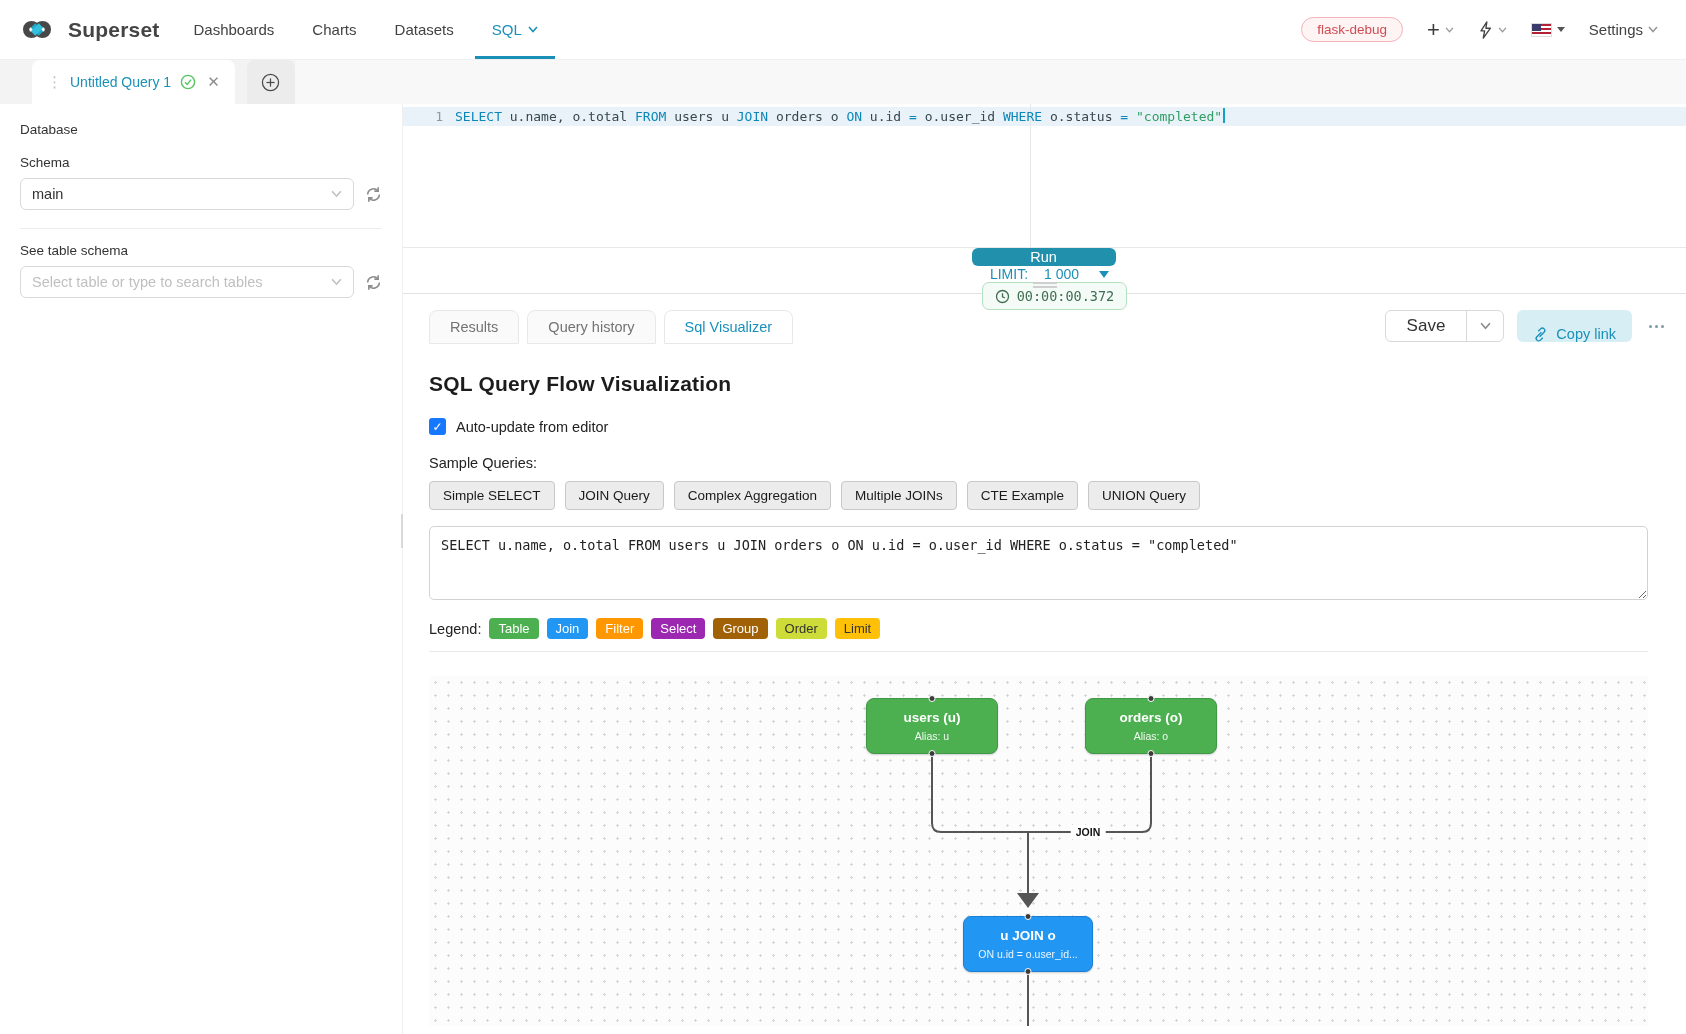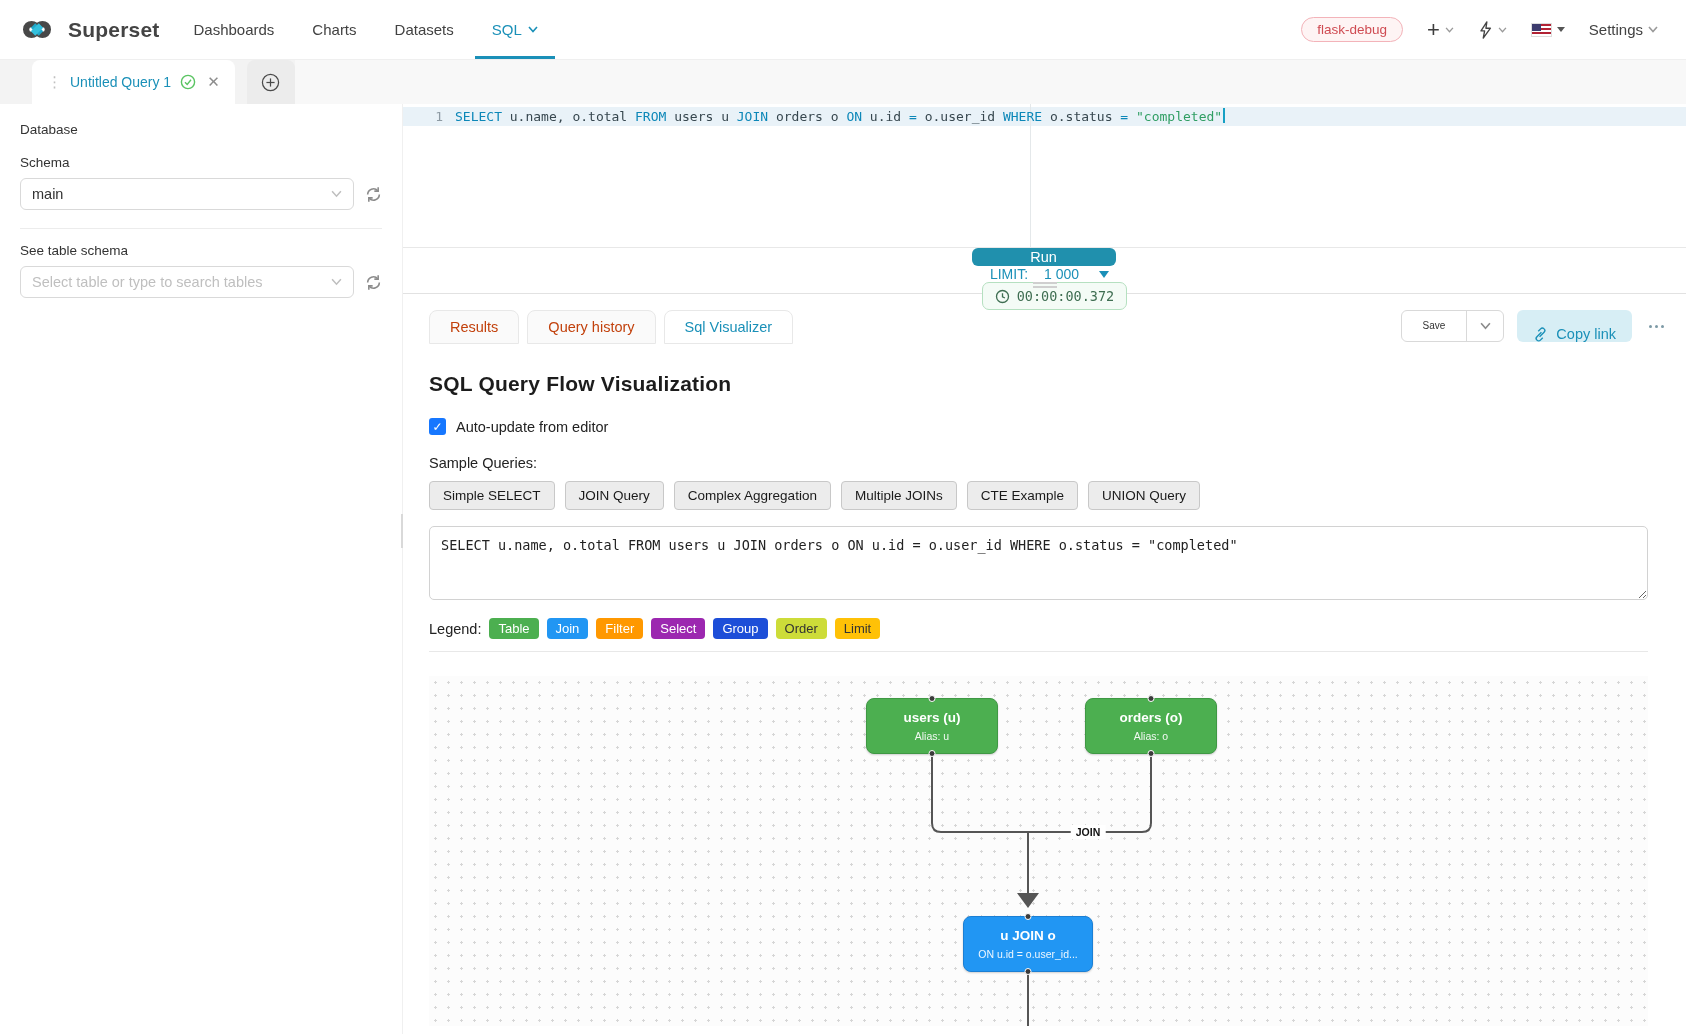--- a/index.html
+++ b/index.html
@@ -84,36 +84,36 @@
              font-size:14.5px; font-family:inherit; cursor:pointer; }
   .limit-group { display:flex; align-items:center; gap:16px; margin-left:12px; color:#1a90b8;
                  font-size:14px; cursor:pointer; }
   .limit-caret { width:0; height:0; border-left:5px solid transparent; border-right:5px solid transparent;
                  border-top:7px solid #1a90b8; margin-left:4px; }
   .timer { display:flex; align-items:center; gap:7px; margin-left:22px; border:1px solid #b5e0c0;
            background:#f4fbf6; color:#3f6e52; border-radius:7px; padding:5px 12px;
            font-family:"DejaVu Sans Mono", monospace; font-size:13.5px;justify-content:flex-end; }
   .tb-right { margin-left:auto; display:flex; align-items:center; gap:13px; }
   .save-split { display:flex; border:1px solid #d9d9d9; border-radius:6px; overflow:hidden; height:32px; background:#fff; }
-  .save-main { padding:0 21px; line-height:30px; font-size:10px; color:#333; cursor:pointer; }
+  .save-main { padding:0 21px; line-height:30px; font-size:17px; color:#333; cursor:pointer; }
   .save-caret { width:37px; border-left:1px solid #d9d9d9; display:flex; align-items:center;
                 justify-content:center; cursor:pointer; }
   .copylink-btn { height:32px; background:#d7eef5; color:#1a90b8; border:none; border-radius:6px;
                   padding:0 16px; display:flex; align-items:flex-end; gap:8px; font-size:14.5px;
                   font-family:inherit; cursor:pointer; }
   .more-dots { display:flex; gap:3px; padding:4px; cursor:pointer; }
   .more-dots i { width:3px; height:3px; border-radius:50%; background:#7d9aa6; }
   .grip { position:absolute; left:50%; bottom:3px; transform:translateX(-50%); width:24px; cursor:row-resize; }
   .grip i { display:block; height:2px; background:#cfcfcf; margin:2px 0; }
 
   
   .south { flex:1; padding:16px 38px 0 26px; background:#fff; overflow:hidden; }
   .south-tabs { display:flex; gap:8px; }
   .stab { height:34px; padding:0 20px; display:flex; align-items:center; background:#fafafa;
-          border:1px solid #e8e8e8; border-radius:8px 8px 0 0; font-size:14.5px; color:#c2410c; cursor:pointer; }
+          border:1px solid #e8e8e8; border-radius:8px 8px 0 0; font-size:14.5px; color:#737373; cursor:pointer; }
   .stab.active { background:#fff; color:#1a90b8; }
 
   .viz { padding-top:28px; }
   .viz-title { font-size:21px; font-weight:700; color:#1c1c1c; margin:0 0 22px; letter-spacing:.2px; }
   .chk-row { display:flex; align-items:center; gap:10px; margin-bottom:20px; font-size:14.5px; color:#222; }
   .checkbox { width:17px; height:17px; background:#1677ff; border-radius:3px; color:#fff; display:flex;
               align-items:center; justify-content:center; font-size:12px; cursor:pointer; }
   .sample-label { font-size:14.5px; color:#222; margin-bottom:10px; }
   .sample-btns { display:flex; gap:10px; margin-bottom:16px; }
   .sbtn { background:#ececec; border:1px solid #c8c8c8; border-radius:4px; padding:6px 13px;
@@ -342,21 +342,21 @@
 
         <textarea class="query-box" spellcheck="false" style="">SELECT u.name, o.total FROM users u JOIN orders o ON u.id = o.user_id WHERE o.status = "completed"</textarea>
 
         <div class="legend-row">
           <span>Legend:</span>
           <span style="display:flex; gap:8px;">
               <span class="lbadge" style="background: rgb(76, 175, 80); color: rgb(255, 255, 255);">Table</span>
               <span class="lbadge" style="background: rgb(33, 150, 243); color: rgb(255, 255, 255);">Join</span>
               <span class="lbadge" style="background: rgb(255, 152, 0); color: rgb(255, 255, 255);">Filter</span>
               <span class="lbadge" style="background: rgb(156, 39, 176); color: rgb(255, 255, 255);">Select</span>
-              <span class="lbadge" style="background: #1d4ed8; color: rgb(255, 255, 255);">Group</span>
+              <span class="lbadge" style="background: #a16207; color: rgb(255, 255, 255);">Group</span>
               <span class="lbadge" style="background: rgb(205, 220, 57); color: rgb(51, 51, 51);">Order</span>
               <span class="lbadge" style="background: rgb(255, 193, 7); color: rgb(51, 51, 51);">Limit</span>
             </span>
         </div>
 
         <hr class="viz-divider">
 
         
         <div class="canvas">
           <svg class="edges" width="1219" height="350">

